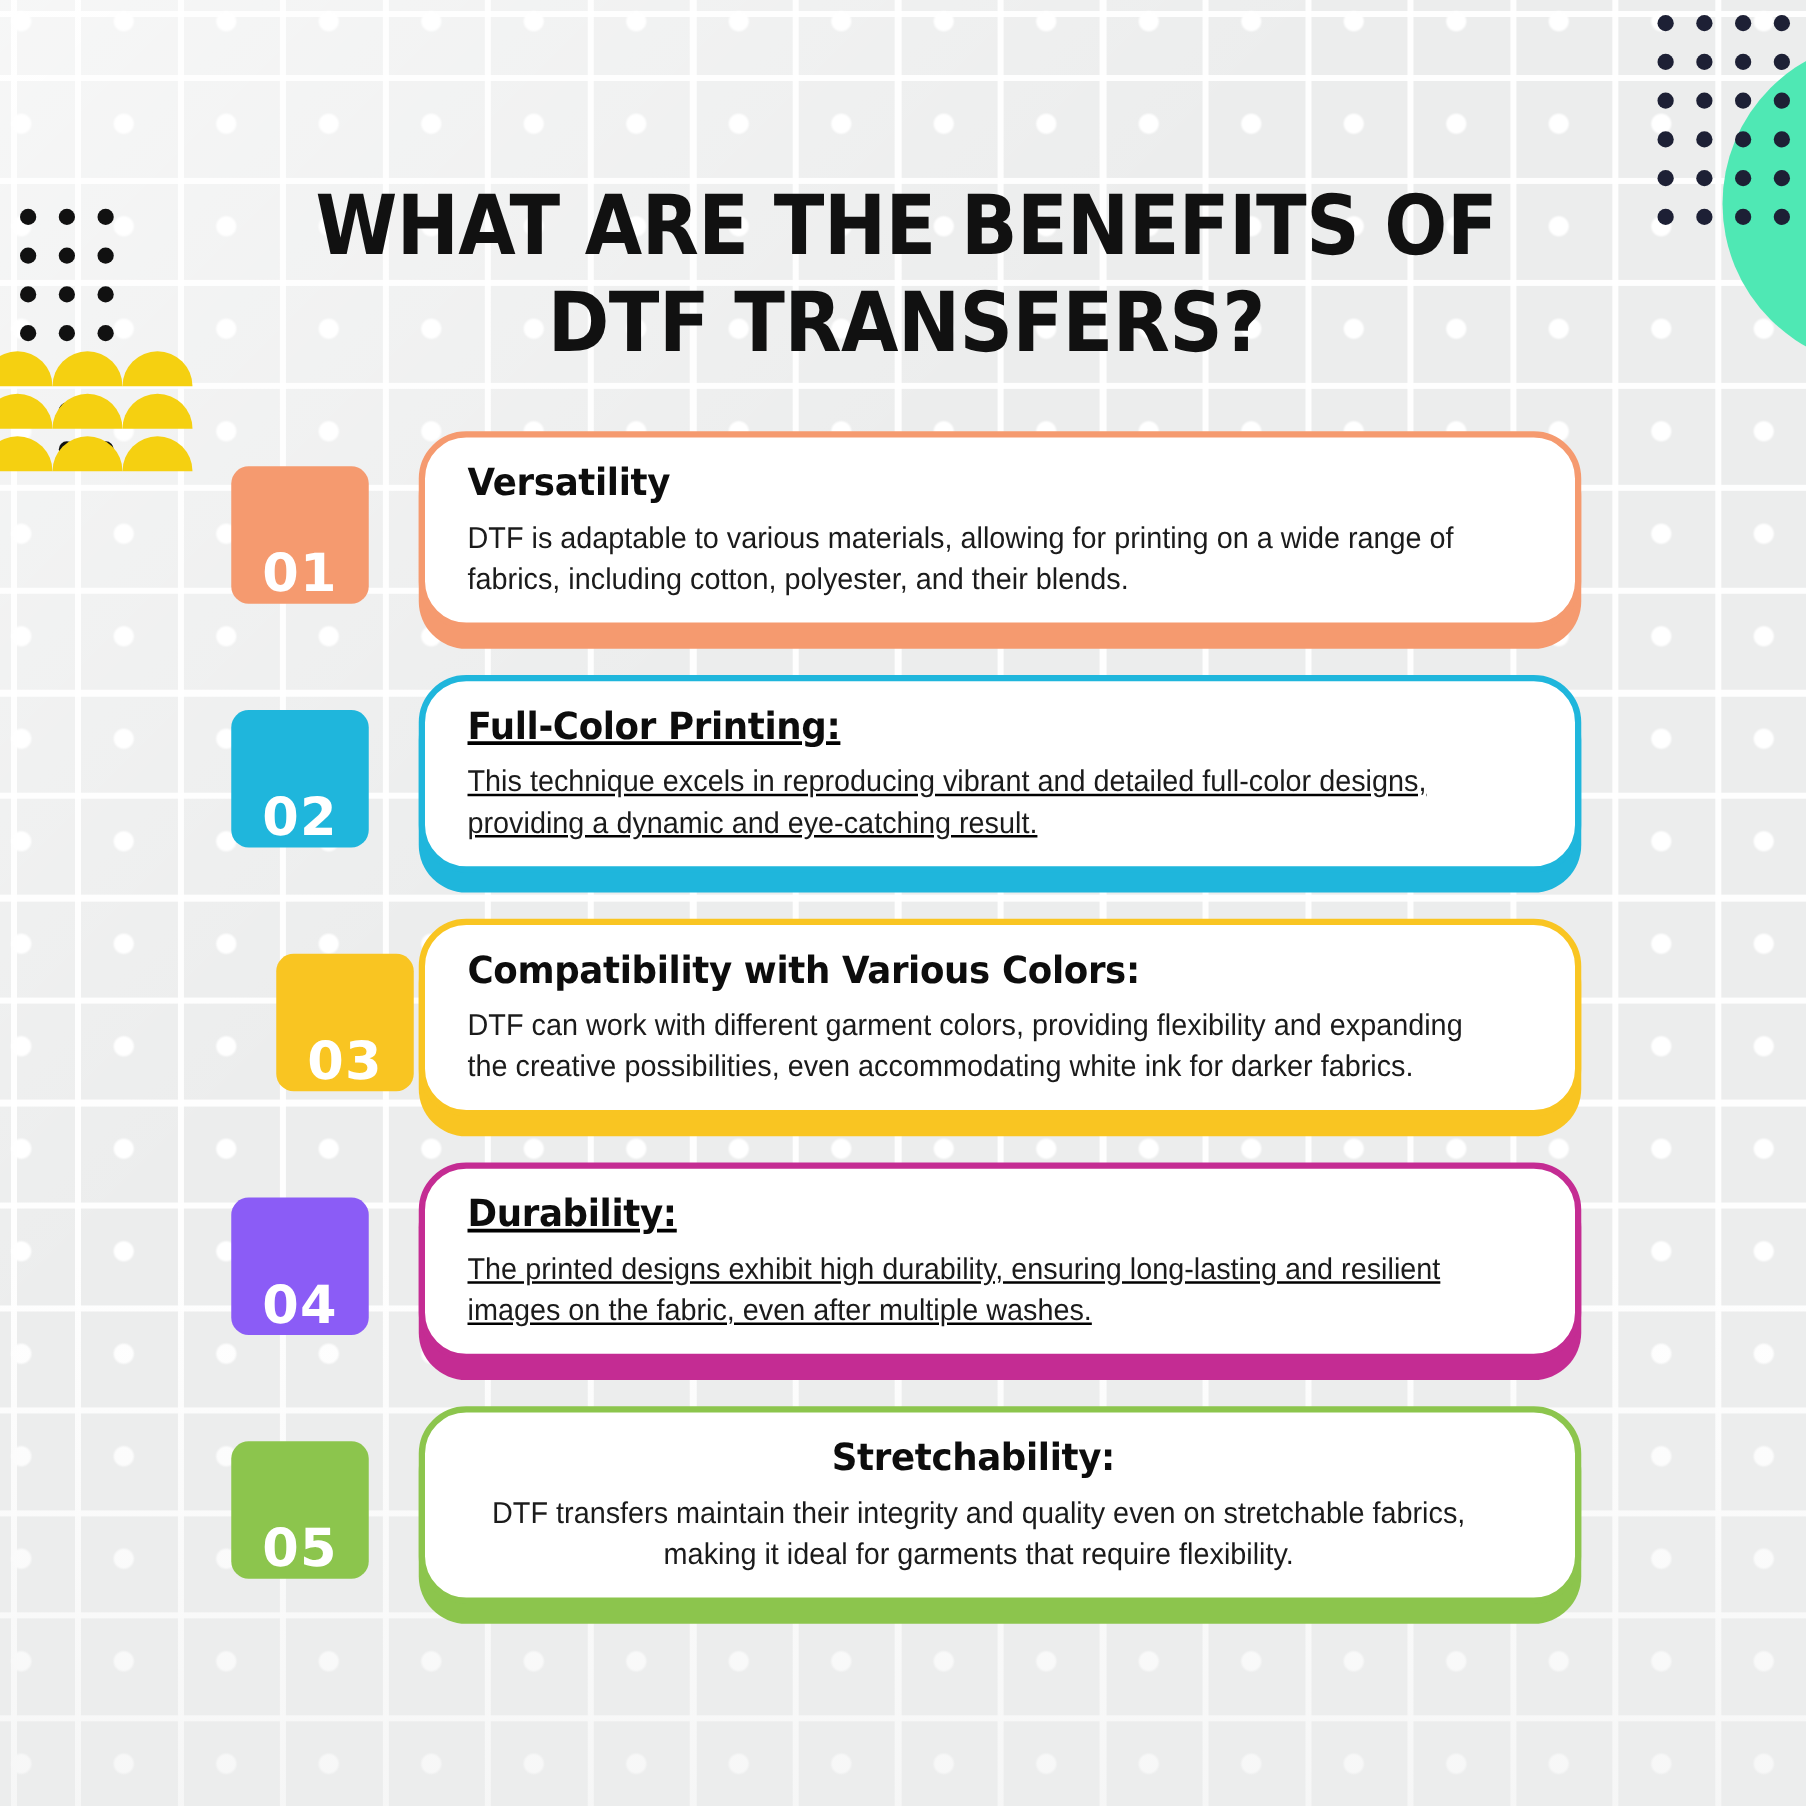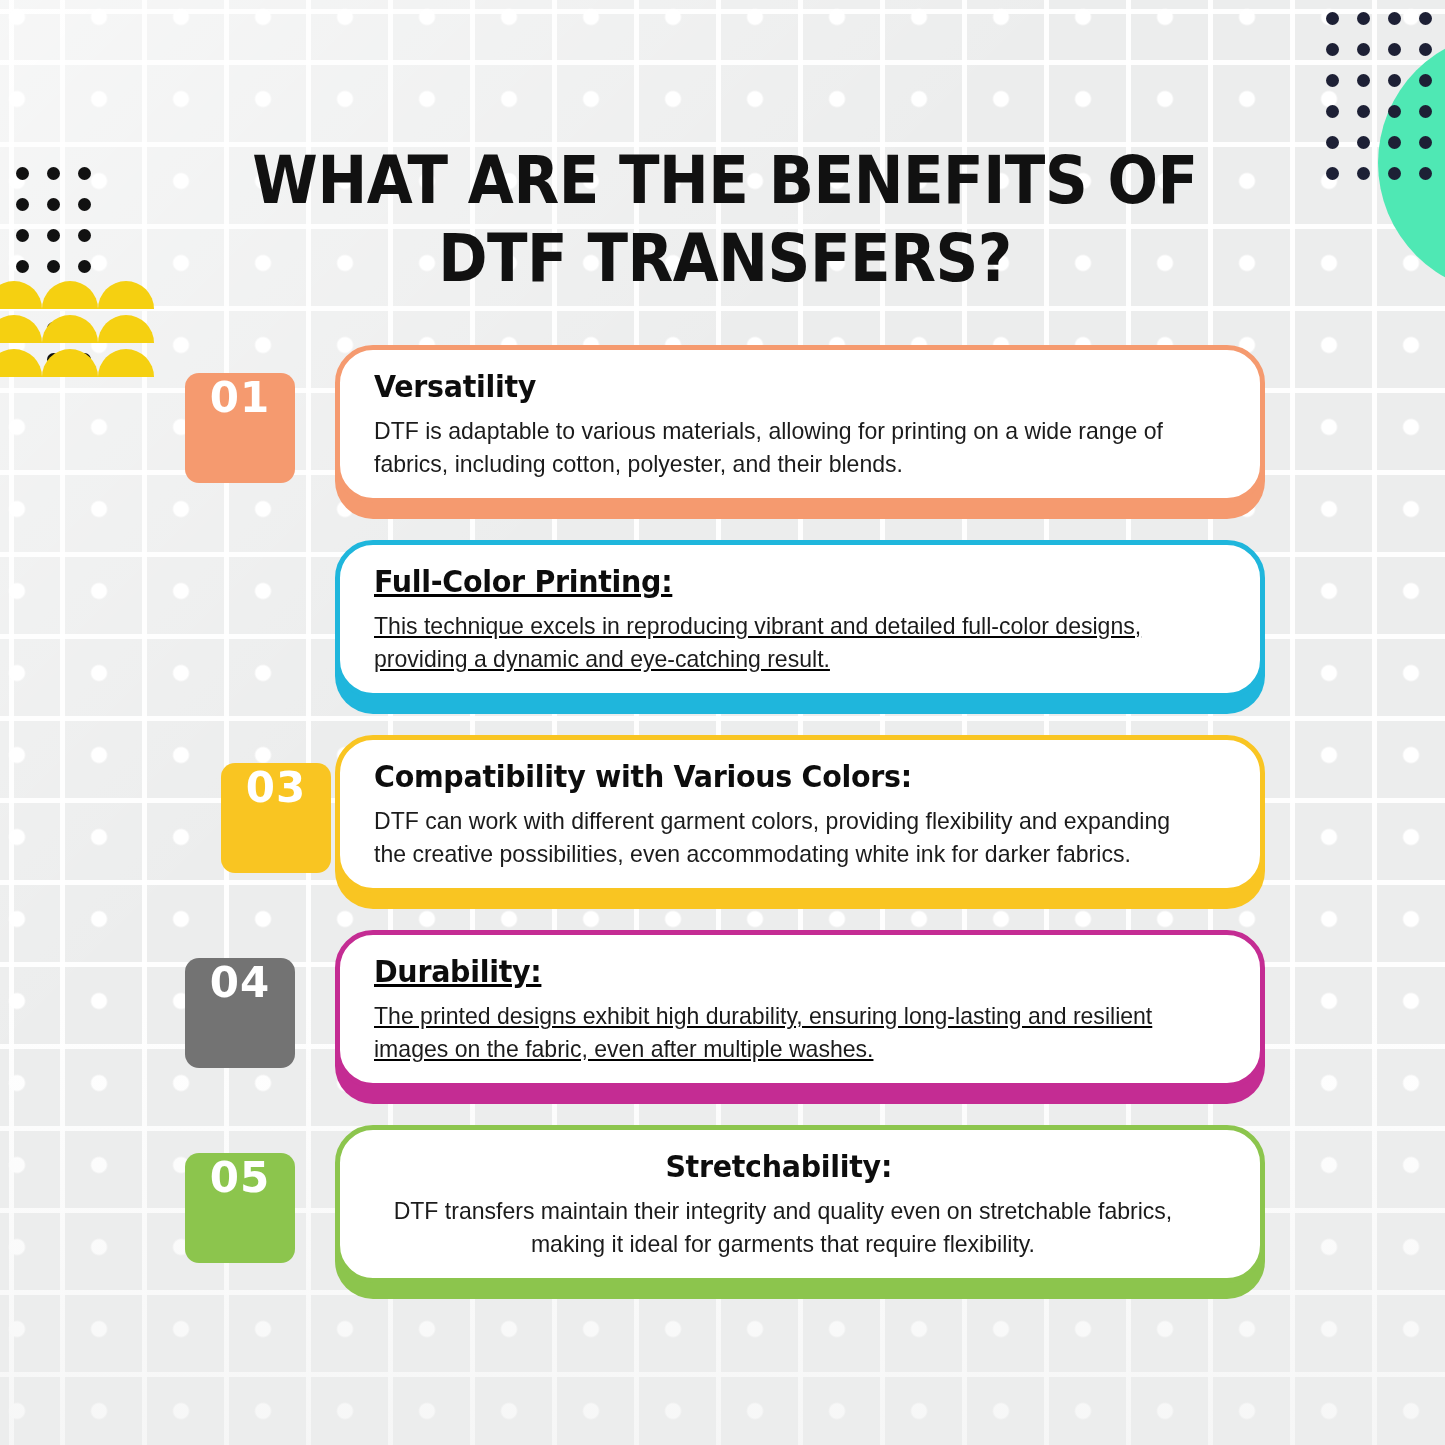--- a/index.html
+++ b/index.html
@@ -92,21 +92,21 @@
   }
   .row{
     position:relative;
     height:195px;
   }
   .badge{
     position:absolute;
     left:0; top:28px;
     width:110px; height:110px;
     border-radius:14px;
-    display:flex; align-items:flex-start; justify-content:center;
+    display:flex; align-items:flex-end; justify-content:center;
     color:#ffffff;
     font-family:"DejaVu Sans", sans-serif;
     font-weight:bold;
     font-size:42px;
     letter-spacing:1px;
   }
   .card-wrap{
     position:absolute;
     left:150px; top:0;
     right:0;
@@ -226,20 +226,23 @@
         </div>
         <div class="card-wrap">
           <div class="card-shadow" style="background: rgb(245, 154, 111);"></div>
           <div class="card" style="border-color: rgb(245, 154, 111);">
             <h3>Versatility</h3>
             <p>DTF is adaptable to various materials, allowing for printing on a wide range of fabrics, including cotton, polyester, and their blends.</p>
           </div>
         </div>
       </div>
       <div class="row">
+        <div class="badge" style="background: rgb(31, 182, 220);">
+          <span>02</span>
+        </div>
         <div class="card-wrap">
           <div class="card-shadow" style="background: rgb(31, 182, 220);"></div>
           <div class="card" style="border-color: rgb(31, 182, 220); text-decoration: underline;">
             <h3>Full-Color Printing:</h3>
             <p>This technique excels in reproducing vibrant and detailed full-color designs, providing a dynamic and eye-catching result.</p>
           </div>
         </div>
       </div>
       <div class="row">
         <div class="badge" style="background: rgb(249, 197, 34); margin-left: 36px;">
@@ -247,21 +250,21 @@
         </div>
         <div class="card-wrap">
           <div class="card-shadow" style="background: rgb(249, 197, 34);"></div>
           <div class="card" style="border-color: rgb(249, 197, 34);">
             <h3>Compatibility with Various Colors:</h3>
             <p>DTF can work with different garment colors, providing flexibility and expanding the creative possibilities, even accommodating white ink for darker fabrics.</p>
           </div>
         </div>
       </div>
       <div class="row">
-        <div class="badge" style="background: #737373;">
+        <div class="badge" style="background: #8b5cf6;">
           <span>04</span>
         </div>
         <div class="card-wrap">
           <div class="card-shadow" style="background: rgb(196, 44, 147);"></div>
           <div class="card" style="border-color: rgb(196, 44, 147); text-decoration: underline;">
             <h3>Durability:</h3>
             <p>The printed designs exhibit high durability, ensuring long-lasting and resilient images on the fabric, even after multiple washes.</p>
           </div>
         </div>
       </div>

